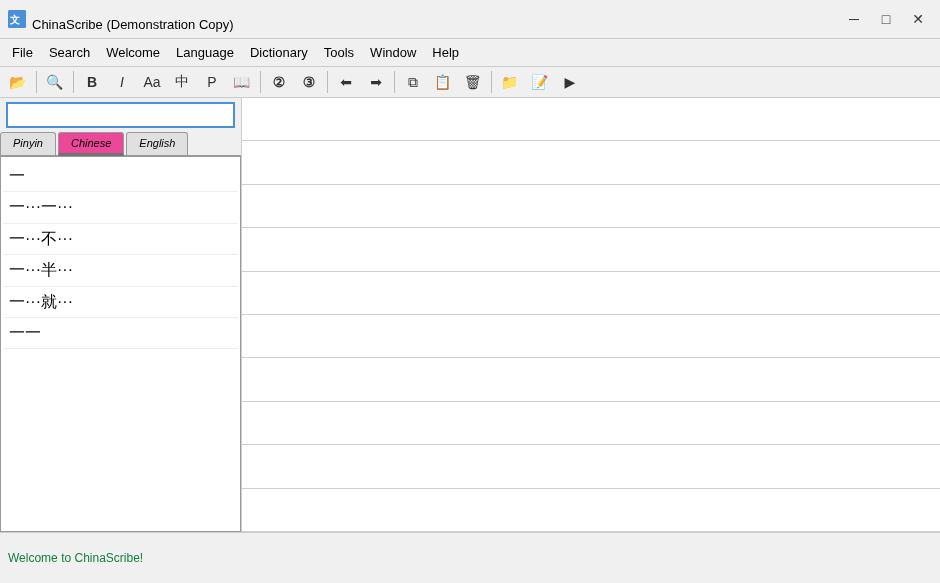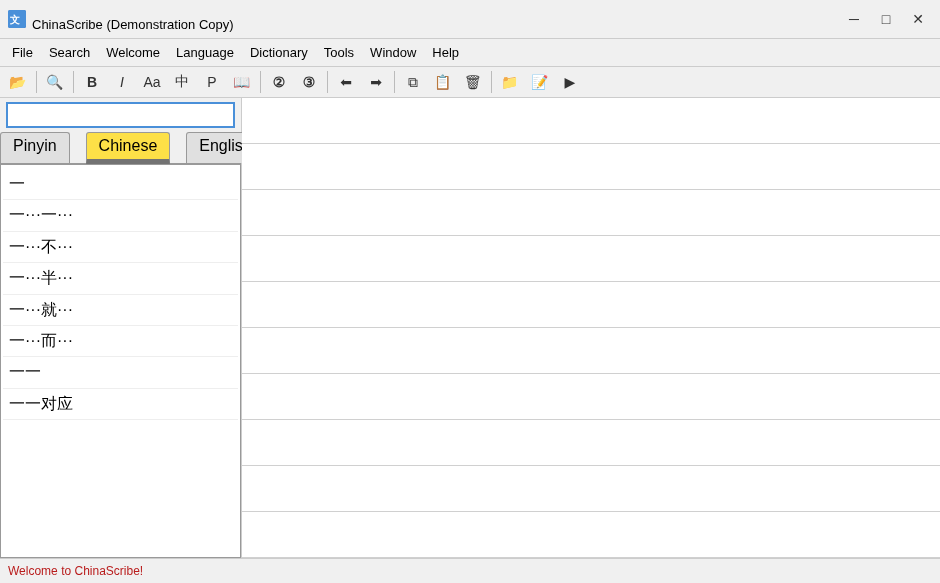--- a/index.html
+++ b/index.html
@@ -134,27 +134,28 @@
       display: flex;
       background: #f0f0f0;
       border-bottom: 1px solid #999;
     }
     .tab {
       padding: 4px 12px;
       cursor: pointer;
       border: 1px solid #999;
       border-bottom: none;
       background: #e0e0e0;
-      font-size: 16px;
-      margin-right: 16px;
+      font-size: 11px;
+      margin-right: 2px;
       border-radius: 3px 3px 0 0;
+      font-style: italic;
     }
     .tab.active {
-      background: #fde047;
-      border-bottom: 5px solid #737373;
+      background: #ec4899;
+      border-bottom: 3px solid #737373;
       margin-bottom: -1px;
       z-index: 1;
       font-weight: normal;
     }
 
     
     .dict-list-wrapper {
       flex: 1;
       overflow: hidden;
       display: flex;
@@ -196,23 +197,23 @@
     .doc-line {
       border-bottom: 1px solid #d0d0d0;
       flex: 1;
       min-height: 40px;
     }
 
     
     .statusbar {
       background: #f0f0f0;
       border-top: 1px solid #ccc;
-      padding: 5px 8px;
+      padding: 18px 8px;
       font-size: 12px;
-      color: #b91c1c;
+      color: #15803d;
     }
   </style>
 </head>
 <body>
 
 <div class="titlebar">
   <div class="titlebar-icon">
     <svg width="18" height="18" viewBox="0 0 18 18">
       <rect width="18" height="18" fill="#4a90d9" rx="2"></rect>
       <text x="2" y="13" fill="white" font-size="10" font-family="serif">文</text>
@@ -275,23 +276,21 @@
         <div class="tab active">Chinese</div>
         <div class="tab">English</div>
       </div>
     <div class="dict-list-wrapper">
       <div class="dict-list">
       <div class="dict-item">一</div>
           <div class="dict-item">一···一···</div>
           <div class="dict-item">一···不···</div>
           <div class="dict-item">一···半···</div>
           <div class="dict-item">一···就···</div>
-          <div class="dict-item">一···而···</div>
           <div class="dict-item">一一</div>
-          <div class="dict-item">一一对应</div>
         </div>
     </div>
   </div>
 
   <div class="doc-area">
     <div class="doc-lines">
     <div class="doc-line"></div>
         <div class="doc-line"></div>
         <div class="doc-line"></div>
         <div class="doc-line"></div>

